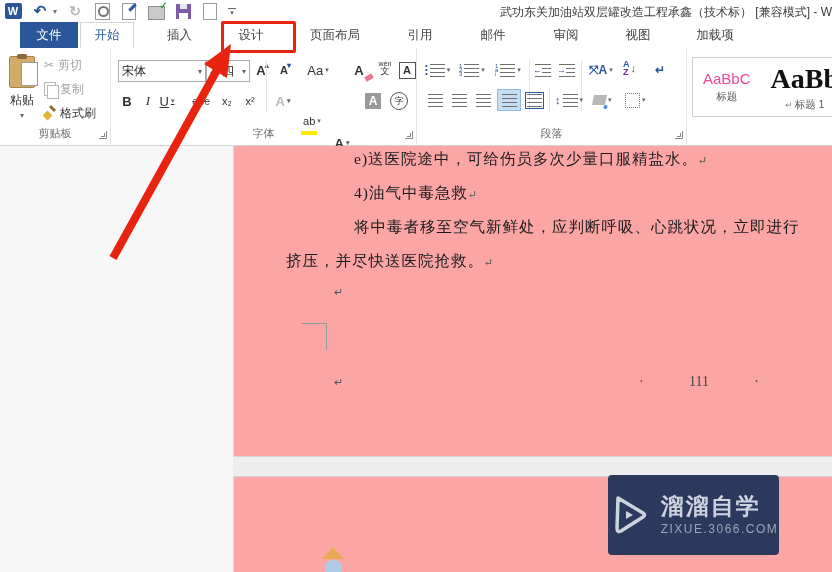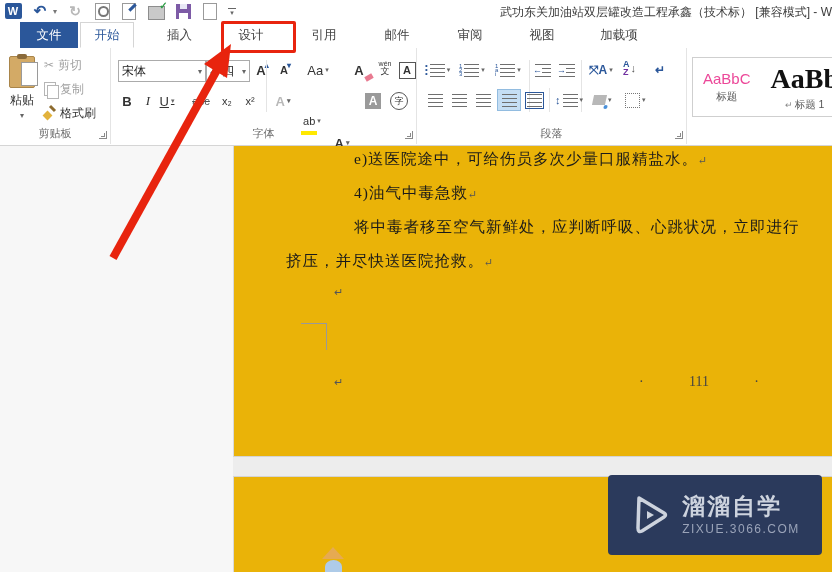--- a/index.html
+++ b/index.html
@@ -114,42 +114,42 @@
   .styleframe{position:absolute;left:692px;top:9px;width:139px;height:58px;border:1px solid #cfcfcf;
     background:#fff;display:flex;overflow:hidden;}
   .styleitem{display:flex;flex-direction:column;align-items:center;justify-content:center;
     padding:0 10px;cursor:default;white-space:nowrap;}
   .s-sample1{font-size:15px;color:#ec4899;}
   .s-sample2{font-size:28px;font-weight:bold;font-family:"Liberation Serif",serif;color:#111;}
   .s-name{font-size:10.5px;color:#555;margin-top:3px;}
   .s-pil{color:#888;font-size:9px;margin-right:2px;}
   
   .docarea{position:absolute;left:0;top:146px;width:832px;height:426px;background:#f7f7f7;}
-  .page{position:absolute;left:233px;width:599px;background:#eab308;border-left:1px solid #d9d9d9;}
+  .page{position:absolute;left:233px;width:599px;background:#fca5a5;border-left:1px solid #d9d9d9;}
   .page1{top:0;height:310px;border-bottom:1px solid #d4d4d4;}
   .pagegap{position:absolute;left:233px;top:311px;width:599px;height:19px;background:#ededed;}
   .page2{top:330px;height:96px;border-top:1px solid #d4d4d4;}
   .docline{position:absolute;font-family:"Liberation Serif","DejaVu Serif",serif;font-size:15.5px;
     color:#1a1a1a;white-space:nowrap;letter-spacing:1px;}
   .mark{color:#555;font-size:11px;letter-spacing:0;}
   .solomark{position:absolute;font-size:11px;color:#555;}
   .cornermark{position:absolute;left:67px;top:177px;width:25px;height:26px;
     border-top:1px solid #999;border-right:1px solid #999;}
   .pagenum{position:absolute;left:405px;top:228px;width:120px;display:flex;align-items:center;
     justify-content:space-between;font-family:"Liberation Serif",serif;font-size:14px;color:#444;}
   .tri-orange{position:absolute;left:88px;top:70px;width:0;height:0;
     border-left:11px solid transparent;border-right:11px solid transparent;border-bottom:12px solid #e6aa52;}
   .blob-blue{position:absolute;left:91px;top:83px;width:17px;height:13px;background:#aecbe8;
     border-radius:50% 50% 0 0;}
   
   .redbox{position:absolute;left:221px;top:21px;width:69px;height:26px;border:3px solid #e8240e;
     border-radius:2px;z-index:30;pointer-events:none;}
   .arrowsvg{position:absolute;left:0;top:0;z-index:29;pointer-events:none;}
   
-  .watermark{position:absolute;left:608px;top:475px;width:214px;height:80px;background:#2b3a5c;
+  .watermark{position:absolute;left:608px;top:475px;width:171px;height:80px;background:#2b3a5c;
     border-radius:4px;display:flex;align-items:center;justify-content:center;gap:10px;z-index:20;}
   .wm-text{display:flex;flex-direction:column;line-height:1.1;}
   .wm-brand{color:#cdd3de;font-size:23px;font-weight:bold;letter-spacing:2px;}
   .wm-url{color:#9aa3b8;font-size:12px;letter-spacing:1.5px;margin-top:3px;}
 </style>
 </head>
 <body>
 
 <div class="screen">
 
@@ -186,20 +186,21 @@
       </div>
     </div>
     <div class="doc-title">武功东关加油站双层罐改造工程承鑫（技术标） [兼容模式] - W</div>
   </div>
 
   <div class="tabrow">
     <div class="tab tab-file">文件</div>
     <div class="tab tab-active" style="width:52px;margin-left:2px;">开始</div>
     <div class="tab" style="width:51px;">插入</div>
     <div class="tab" style="width:52px;">设计</div>
+    <div class="tab" style="width:76px;">页面布局</div>
     <div class="tab" style="width:54px;">引用</div>
     <div class="tab" style="width:52px;">邮件</div>
     <div class="tab" style="width:54px;">审阅</div>
     <div class="tab" style="width:50px;">视图</div>
     <div class="tab" style="width:64px;">加载项</div>
   </div>
 
   <div class="ribbon">
 
     <div class="rgroup" style="left:0;width:110px;">

